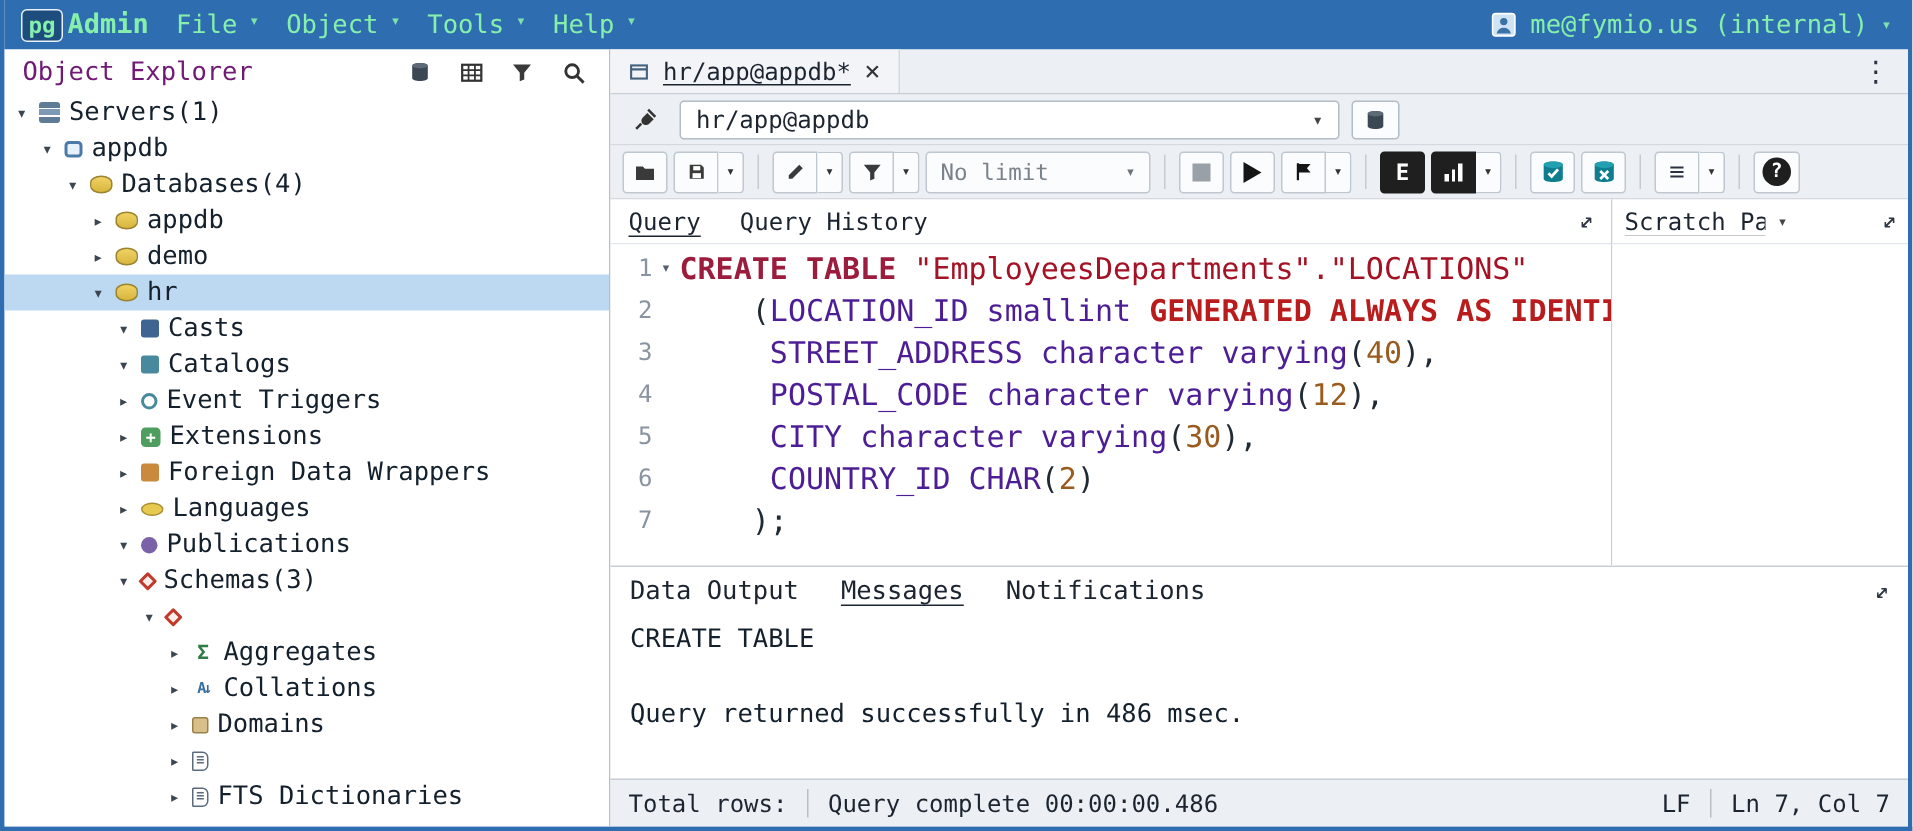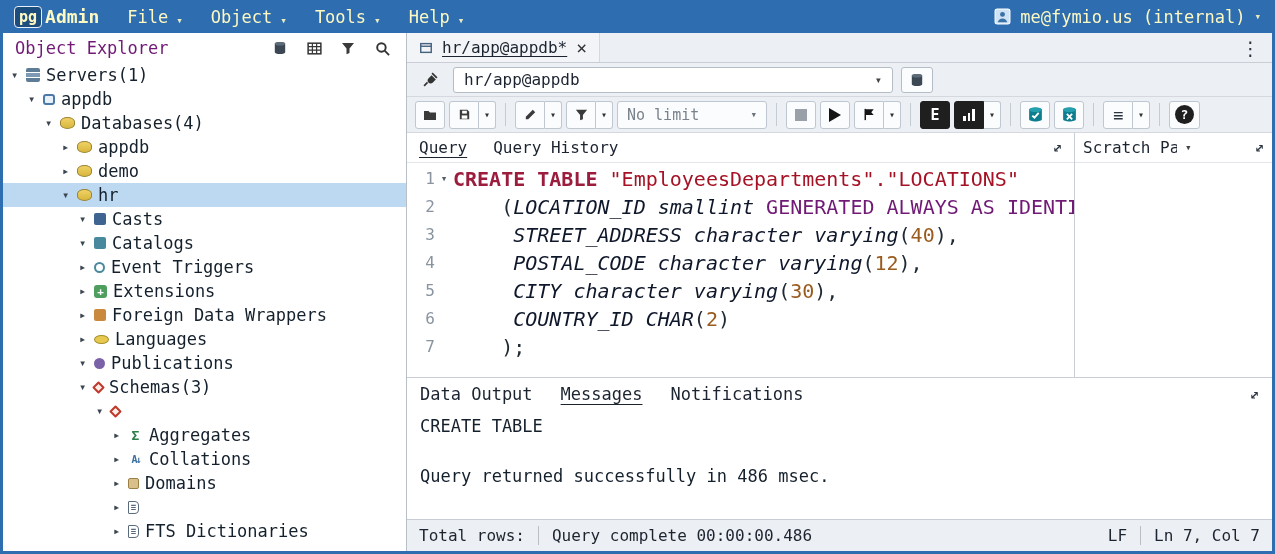--- a/index.html
+++ b/index.html
@@ -4,25 +4,25 @@
 <style>
   * { box-sizing: border-box; margin: 0; padding: 0; }
   html,body { background:#fff; }
   body { font-family: "DejaVu Sans Mono","DejaVu Sans",monospace; }
 
   .window { width:1275px; height:554px; display:flex; flex-direction:column;
     border-left:3px solid #2d6db0; border-right:3px solid #2d6db0; border-bottom:3px solid #2d6db0;
     background:#fff; overflow:hidden; }
 
   
-  .menubar { height:33px; background:#2d6db0; color:#fef9c3; display:flex; align-items:center;
-    padding:0 14px; gap:28px; flex:none; margin:0 -3px; }
+  .menubar { height:33px; background:#2d6db0; color:#86efac; display:flex; align-items:center;
+    padding:0 14px; gap:18px; flex:none; margin:0 -3px; }
   .logo { display:flex; align-items:center; gap:3px; font-weight:bold; font-size:18px; }
   .logo-pg { border:1px solid #e8f1fa; border-radius:4px; padding:0 4px; background:#1c4d7c; font-size:15px; line-height:20px; }
-  .menu-item { display:flex; align-items:flex-end; gap:8px; font-size:17px; cursor:default; }
+  .menu-item { display:flex; align-items:flex-start; gap:8px; font-size:17px; cursor:default; }
   .mchev { font-size:11px; opacity:.9; }
   .user-area { margin-left:auto; display:flex; align-items:center; gap:9px; font-size:17px; }
 
   
   .app-body { flex:1; display:flex; min-height:0; }
 
   
   .sidebar { width:404px; flex:none; border-right:1px solid #b9bfc7; display:flex; flex-direction:column; background:#fff; }
   .sidebar-header { height:30px; flex:none; display:flex; align-items:center; padding:0 12px; font-size:17px; color:#701a75; }
   .sidebar-tools { margin-left:auto; display:flex; gap:10px; align-items:center; }
@@ -89,22 +89,22 @@
   .subtab.active { text-decoration:underline; text-underline-offset:4px; }
   .maximize-icon { display:inline-block; transform:rotate(-45deg); font-size:16px; color:#2b3440; }
   .subtabs .maximize-icon { margin-left:auto; }
   .editor { flex:1; overflow:hidden; background:#fff; padding-top:2px; }
   .ed-line { display:flex; height:28px; line-height:28px; font-size:20px; }
   .gut-num { width:28px; flex:none; text-align:right; color:#8994a0; font-size:16px; }
   .gut-fold { width:18px; flex:none; text-align:center; font-size:11px; color:#55606c; }
   .code { white-space:pre; overflow:hidden; flex:1; color:#202a33; }
   .tok-kw  { color:#9b1c3c; font-weight:bold; }
   .tok-str { color:#a51225; }
-  .tok-kw2 { color:#701a75; font-weight:normal; }
-  .tok-id  { color:#0f172a;font-style:italic; }
+  .tok-kw2 { color:#b91c1c; font-weight:bold; }
+  .tok-id  { color:#4c1d95; }
   .tok-num { color:#9a5b1e; }
   .tok-pl  { color:#202a33; }
 
   .scratch-pane { width:197px; flex:none; display:flex; flex-direction:column; background:#fff; }
   .scratch-header { height:30px; flex:none; display:flex; align-items:center; gap:8px; padding:0 8px; border-bottom:1px solid #e2e6ea; font-size:16px; color:#1c2430; }
   .scratch-title { max-width:94px; overflow:hidden; white-space:nowrap; text-decoration:underline; text-underline-offset:4px; }
   .scratch-chev { font-size:11px; color:#444; }
   .scratch-header .maximize-icon { margin-left:auto; }
   .scratch-body { flex:1; background:#fff; }
 

